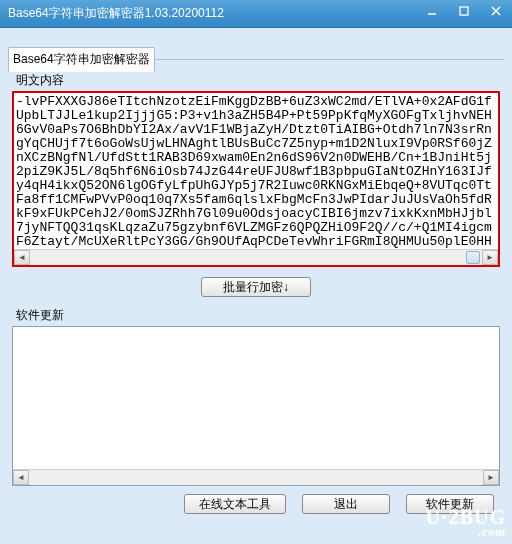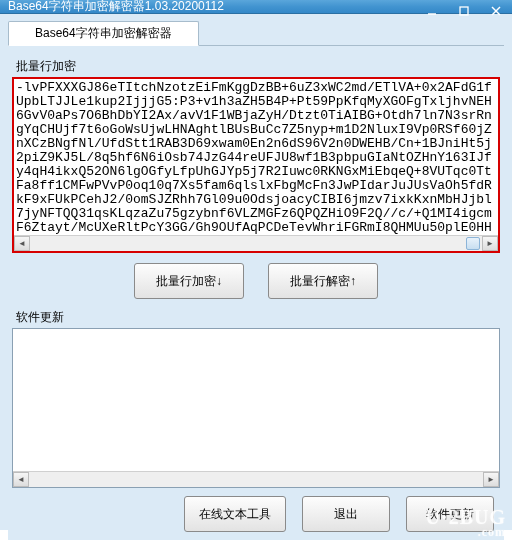--- a/index.html
+++ b/index.html
@@ -1,19 +1,19 @@
 <!DOCTYPE html>
 <html><head>
 <meta charset="utf-8">
 <style>
 * { box-sizing: border-box; margin: 0; padding: 0; }
 body { width: 512px; height: 544px; font-family: "Microsoft YaHei", SimSun, sans-serif; font-size: 12px; background: #fff; position: relative; overflow: hidden; }
 
 .titlebar {
-  height: 14px;
+  height: 28px;
   background: linear-gradient(to bottom, #5aa6db 0%, #4294d0 50%, #3488c8 100%);
   display: flex;
   align-items: center;
   justify-content: space-between;
   padding-left: 8px;
   border-bottom: 1px solid #2a6fa3;
 }
 .titlebar .title { color: #fff; font-size: 12px; }
 .titlebar .controls { display: flex; height: 100%; }
 .titlebar .ctrl {
@@ -29,28 +29,28 @@
   padding: 6px 8px 8px 8px;
   display: flex;
   flex-direction: column;
 }
 
 .tabs {
   display: flex;
   border-bottom: 1px solid #a7bccc;
 }
 .tab {
-  padding: 3px 26px;
+  padding: 3px 4px;
   background: #eaf3fb;
   border: 1px solid #a7bccc;
   border-bottom: none;
   margin-right: 2px;
   border-radius: 2px 2px 0 0;
   position: relative;
-  top: 1px;
+  top: 13px;
 }
 .tab.active {
   background: #fff;
   border-bottom: 1px solid #fff;
 }
 
 .tab-body {
   flex: 1;
   background: #dbeaf6;
   padding: 8px 4px 4px 4px;
@@ -109,21 +109,21 @@
 }
 
 .btn-row {
   display: flex;
   justify-content: center;
   gap: 24px;
   margin: 10px 0 6px 0;
 }
 .btn {
   min-width: 110px;
-  height: 36px;
+  height: 20px;
   background: linear-gradient(to bottom, #fdfdfd, #e3e3e3);
   border: 1px solid #8a8a8a;
   border-radius: 3px;
   display: flex; align-items: center; justify-content: center;
   font-size: 12px;
   cursor: pointer;
   padding: 0 14px;
 }
 
 .footer {
@@ -172,36 +172,35 @@
 </div>
 
 <div class="client">
 
   <div class="tabs">
     <div class="tab active">Base64字符串加密解密器</div>
   </div>
 
   <div class="tab-body">
 
-    <div class="section-label">批量行加密</div>
+    <div class="section-label">明文内容</div>
 
     <div class="textarea-wrap plain">
       <div class="ta-content">-lvPFXXXGJ86eTItchNzotzEiFmKggDzBB+6uZ3xWC2md/ETlVA+0x2AFdG1fUpbLTJJLe1kup2IjjjG5:P3+v1h3aZH5B4P+Pt59PpKfqMyXGOFgTxljhvNEH6GvV0aPs7O6BhDbYI2Ax/avV1F1WBjaZyH/Dtzt0TiAIBG+Otdh7ln7N3srRngYqCHUjf7t6oGoWsUjwLHNAghtlBUsBuCc7Z5nyp+m1D2NluxI9Vp0RSf60jZnXCzBNgfNl/UfdStt1RAB3D69xwam0En2n6dS96V2n0DWEHB/Cn+1BJniHt5j2piZ9KJ5L/8q5hf6N6iOsb74JzG44reUFJU8wf1B3pbpuGIaNtOZHnY163IJfy4qH4ikxQ52ON6lgOGfyLfpUhGJYp5j7R2Iuwc0RKNGxMiEbqeQ+8VUTqc0TtFa8ff1CMFwPVvP0oq10q7Xs5fam6qlslxFbgMcFn3JwPIdarJuJUsVaOh5fdRkF9xFUkPCehJ2/0omSJZRhh7Gl09u0OdsjoacyCIBI6jmzv7ixkKxnMbHJjbl7jyNFTQQ31qsKLqzaZu75gzybnf6VLZMGFz6QPQZHiO9F2Q//c/+Q1MI4igcmF6Ztayt/McUXeRltPcY3GG/Gh9OUfAqPCDeTevWhriFGRmI8QHMUu50plE0HHIlv0/VZU+IWdA2oLGIo5ZD4ivkR6fjWl9pl1FZw3PFmSPJIx4gCiK9VQvdSvNVnWa9nM0iIEU8KqAoJOAAAOZP316smgn5n//2Q==</div>
       <div class="hscroll">
         <div class="arrow">◄</div>
         <div class="track">
           <div class="thumb"></div>
         </div>
         <div class="arrow">►</div>
       </div>
     </div>
 
     <div class="btn-row">
       <div class="btn">批量行加密↓</div>
-      <div class="btn">批量行解密↑</div>
     </div>
 
     <div class="section-label">软件更新</div>
 
     <div class="textarea-wrap cipher">
       <div class="ta-content"></div>
       <div class="hscroll">
         <div class="arrow">◄</div>
         <div class="track"></div>
         <div class="arrow">►</div>

